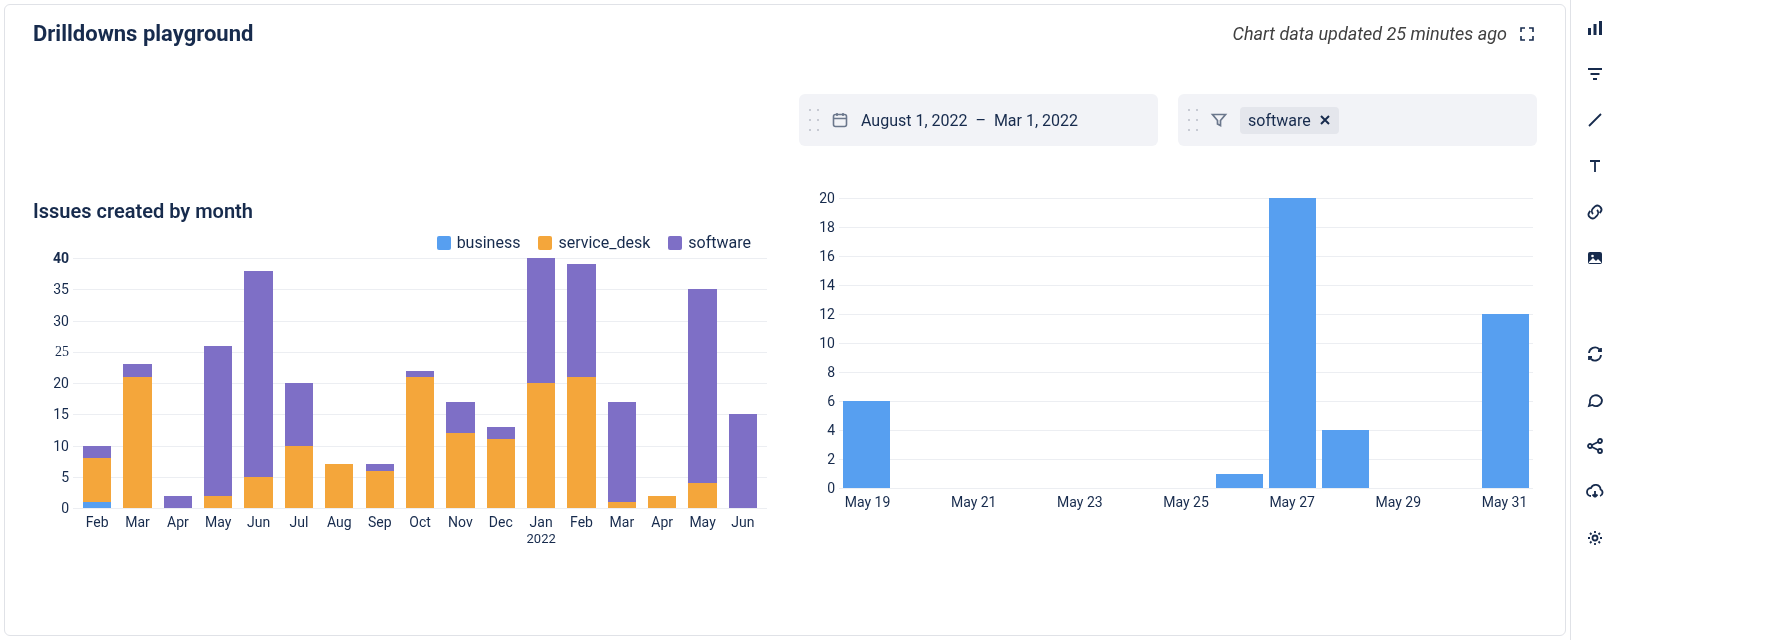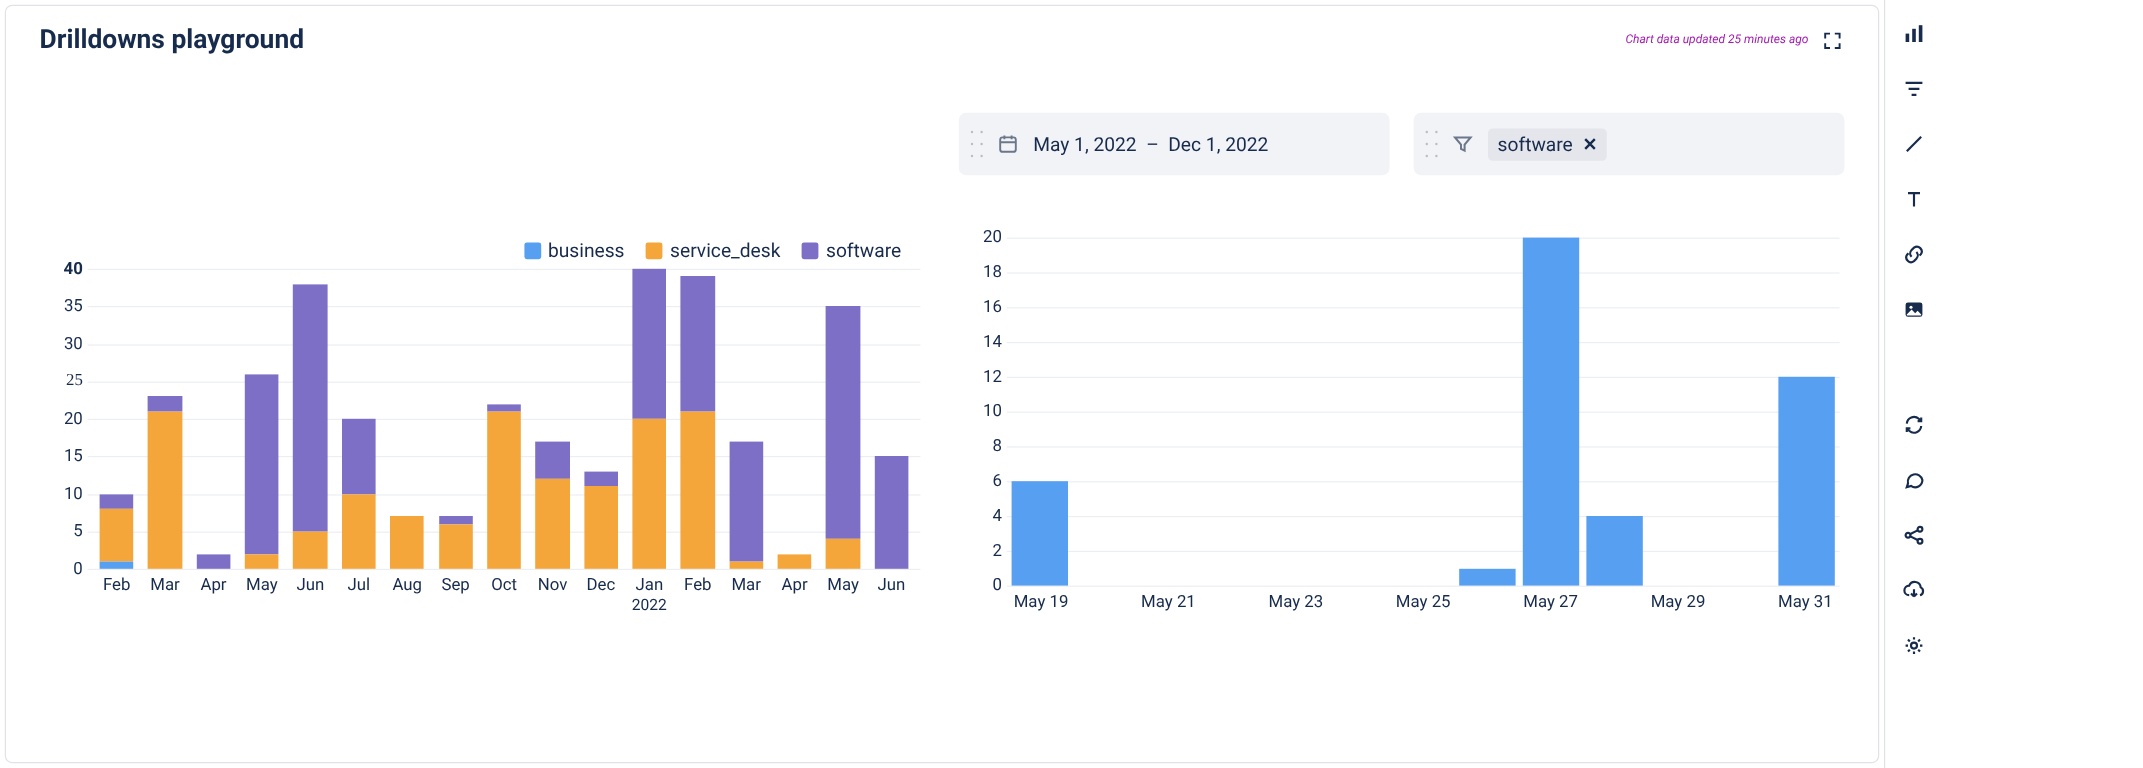--- a/index.html
+++ b/index.html
@@ -37,22 +37,22 @@
     font-weight: 700;
     color: #172b4d;
   }
   .status-area {
     display: flex;
     align-items: center;
     gap: 10px;
   }
   .status-text {
     font-style: italic;
-    color: #a21caf;
-    font-size: 10px;
+    color: #404040;
+    font-size: 18px;
   }
   .expand-btn {
     width: 20px; height: 20px;
     display: flex; align-items: center; justify-content: center;
     cursor: pointer;
     color: #172b4d;
   }
   .body {
     flex: 1;
     display: flex;
@@ -268,20 +268,21 @@
               <path d="M2 6V2h4M14 6V2h-4M2 10v4h4M14 10v4h-4"></path>
             </svg>
         </span>
       </div>
     </div>
 
     <div class="body">
 
       <div class="col col-left">
         <div class="spacer"></div>
+        <div class="chart-title">Issues created by month</div>
         <div class="chart-wrap">
           <div class="legend" id="legend">
               <div class="legend-item">
                 <span class="swatch" style="background: rgb(87, 159, 240);"></span>
                 <span>business</span>
               </div>
               <div class="legend-item">
                 <span class="swatch" style="background: rgb(244, 166, 59);"></span>
                 <span>service_desk</span>
               </div>
@@ -450,23 +451,23 @@
                   <i></i>
                 </span>
             </span>
             <span class="pill-icon">
               <svg width="18" height="18" viewBox="0 0 18 18" fill="none" stroke="currentColor" stroke-width="1.6">
                   <rect x="2.5" y="3.5" width="13" height="12" rx="2"></rect>
                   <path d="M2.5 7.5h13M6 2v3M12 2v3"></path>
                 </svg>
             </span>
             <span>
-              <span>May 1, 2022</span>
+              <span>August 1, 2022</span>
               &nbsp;<span>–</span>&nbsp;
-              <span>Dec 1, 2022</span>
+              <span>Mar 1, 2022</span>
             </span>
           </div>
           <div class="control-pill" style="flex:1">
             <span class="drag-handle">
               <span>
                   <i></i>
                   <i></i>
                 </span>
                 <span>
                   <i></i>

